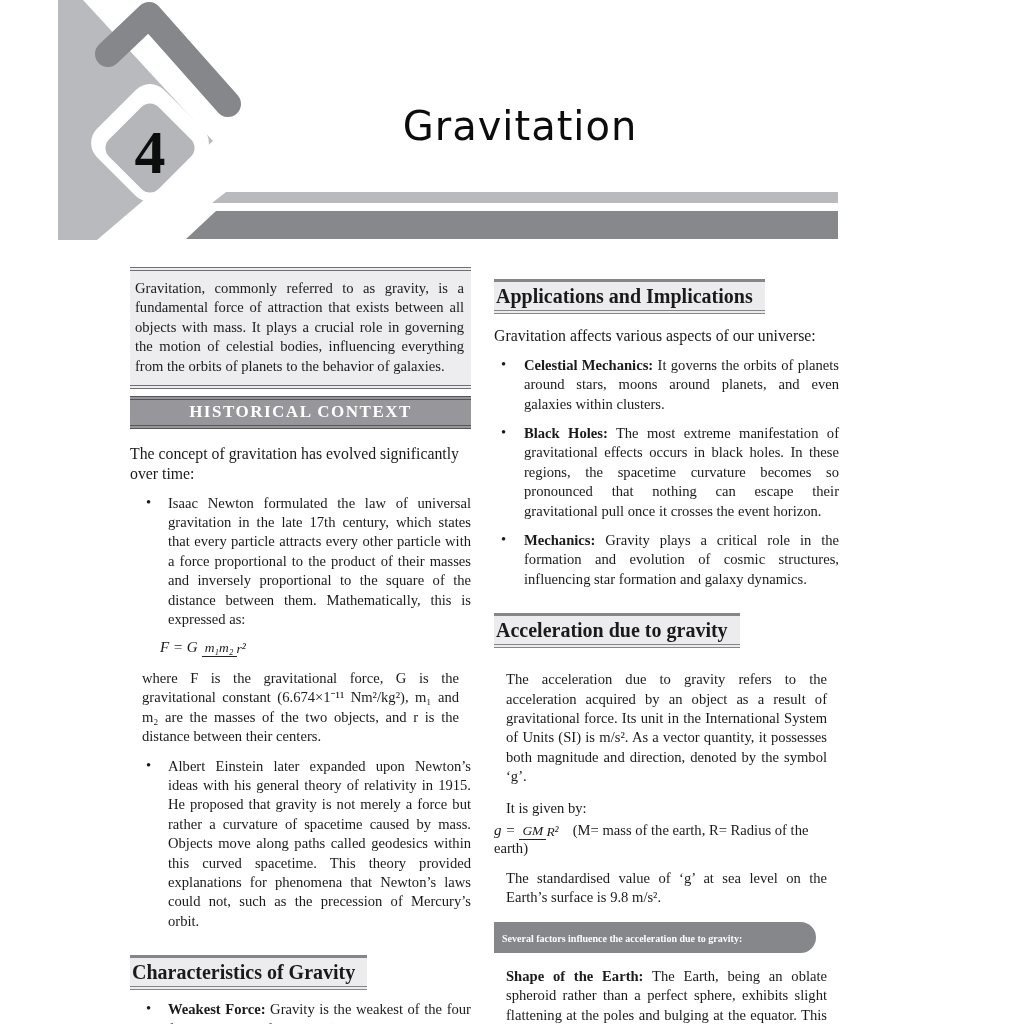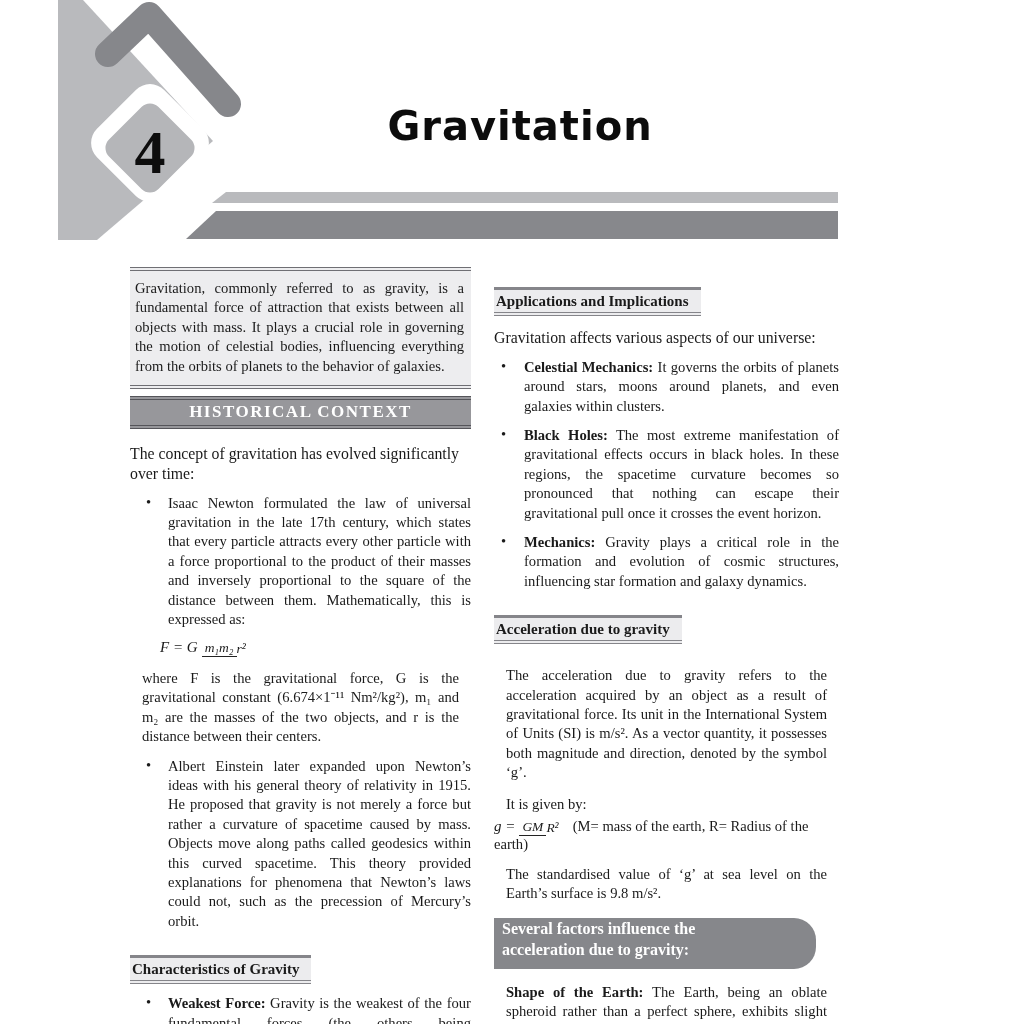--- a/index.html
+++ b/index.html
@@ -2,21 +2,21 @@
 <html><head>
 <meta charset="utf-8">
 <style>
   html,body{margin:0;padding:0;background:#fff;}
   .page{position:relative;width:1024px;height:1024px;background:#ffffff;overflow:hidden;
         font-family:"Liberation Serif",serif;color:#1a1a1a;}
 
   
   .corner-art{position:absolute;left:50px;top:0;width:240px;height:250px;}
   .chapter-title{position:absolute;left:230px;top:103px;width:580px;text-align:center;
-        font-family:"DejaVu Sans",sans-serif;font-weight:700;font-size:40px;letter-spacing:1px;color:#0c0c0c;}
+        font-family:"DejaVu Sans",sans-serif;font-weight:400;font-size:40px;letter-spacing:1px;color:#0c0c0c;}
   .bar-light{position:absolute;left:212px;top:192px;width:626px;height:11px;background:#b9babd;
         clip-path:polygon(14px 0,100% 0,100% 100%,0 100%);}
   .bar-dark{position:absolute;left:186px;top:211px;width:652px;height:28px;background:#87888c;
         clip-path:polygon(30px 0,100% 0,100% 100%,0 100%);}
 
   
   .col-left{position:absolute;left:130px;top:267px;width:341px;}
   .col-right{position:absolute;left:494px;top:271px;width:345px;}
   p{margin:12px;}
   .body-text{font-size:14.6px;line-height:1.33;text-align:justify;}
@@ -27,44 +27,44 @@
 
   
   .banner-dark{margin-top:7px;background:#97979b;color:#fff;text-align:center;font-weight:bold;
         font-size:17px;letter-spacing:1.5px;border-top:4px double #55555a;border-bottom:4px double #55555a;
         padding:2px 0 3px;}
 
   .subhead{font-weight:normal;font-size:15.8px;line-height:1.25;margin:15px 0 10px;}
 
   
   .sec-head{display:inline-block;background:#ececee;border-top:3px solid #85858a;
-        border-bottom:4px double #85858a;font-size:15px;font-weight:bold;
-        padding:3px 12px 2px 2px;margin:16px 0 10px;}
+        border-bottom:4px double #85858a;font-size:20px;font-weight:bold;
+        padding:3px 12px 2px 2px;margin:8px 0 10px;}
   .mt{margin-top:14px;}
 
   
   .bullet{display:flex;margin-bottom:10px;}
   .bullet .dot{width:38px;padding-left:16px;box-sizing:border-box;font-size:14.6px;}
   .col-right .bullet .dot{width:30px;padding-left:7px;}
   .bullet .b-text{flex:1;}
   .b-lead{font-weight:bold;}
 
   
   .formula{margin:4px 0 8px 30px;font-style:italic;font-size:15px;}
   .frac{display:inline-flex;flex-direction:row;align-items:center;vertical-align:middle;
         line-height:1.05;font-size:13.5px;margin-left:4px;}
   .frac .num{border-bottom:1px solid #222;padding:0 3px 1px;}
   .frac .den{padding-top:1px;}
   .g-formula{margin:4px 0 8px 0;font-size:15px;}
   .g-formula .lhs,.g-formula .frac{font-style:italic;}
   .formula-note{font-style:normal;font-size:14.6px;margin-left:14px;}
 
   
-  .banner-rounded{background:#86878b;color:#fff;font-weight:bold;font-size:16px;line-height:1.35;
-        border-radius:0 22px 22px 0;padding:0 46px 8px 8px;width:268px;margin:14px 0 14px;}
+  .banner-rounded{background:#86878b;color:#fff;font-weight:bold;font-size:10px;line-height:1.35;
+        border-radius:0 22px 22px 0;padding:10px 46px 8px 8px;width:268px;margin:14px 0 14px;}
 
   .para{margin-bottom:10px;}
 </style>
 </head>
 <body>
 
 <div class="page">
 
   <svg class="corner-art" viewBox="0 0 240 250" aria-hidden="true">
     <polygon points="8,0 33,0 163,141 47,240 8,240" fill="#b9babd"></polygon>

